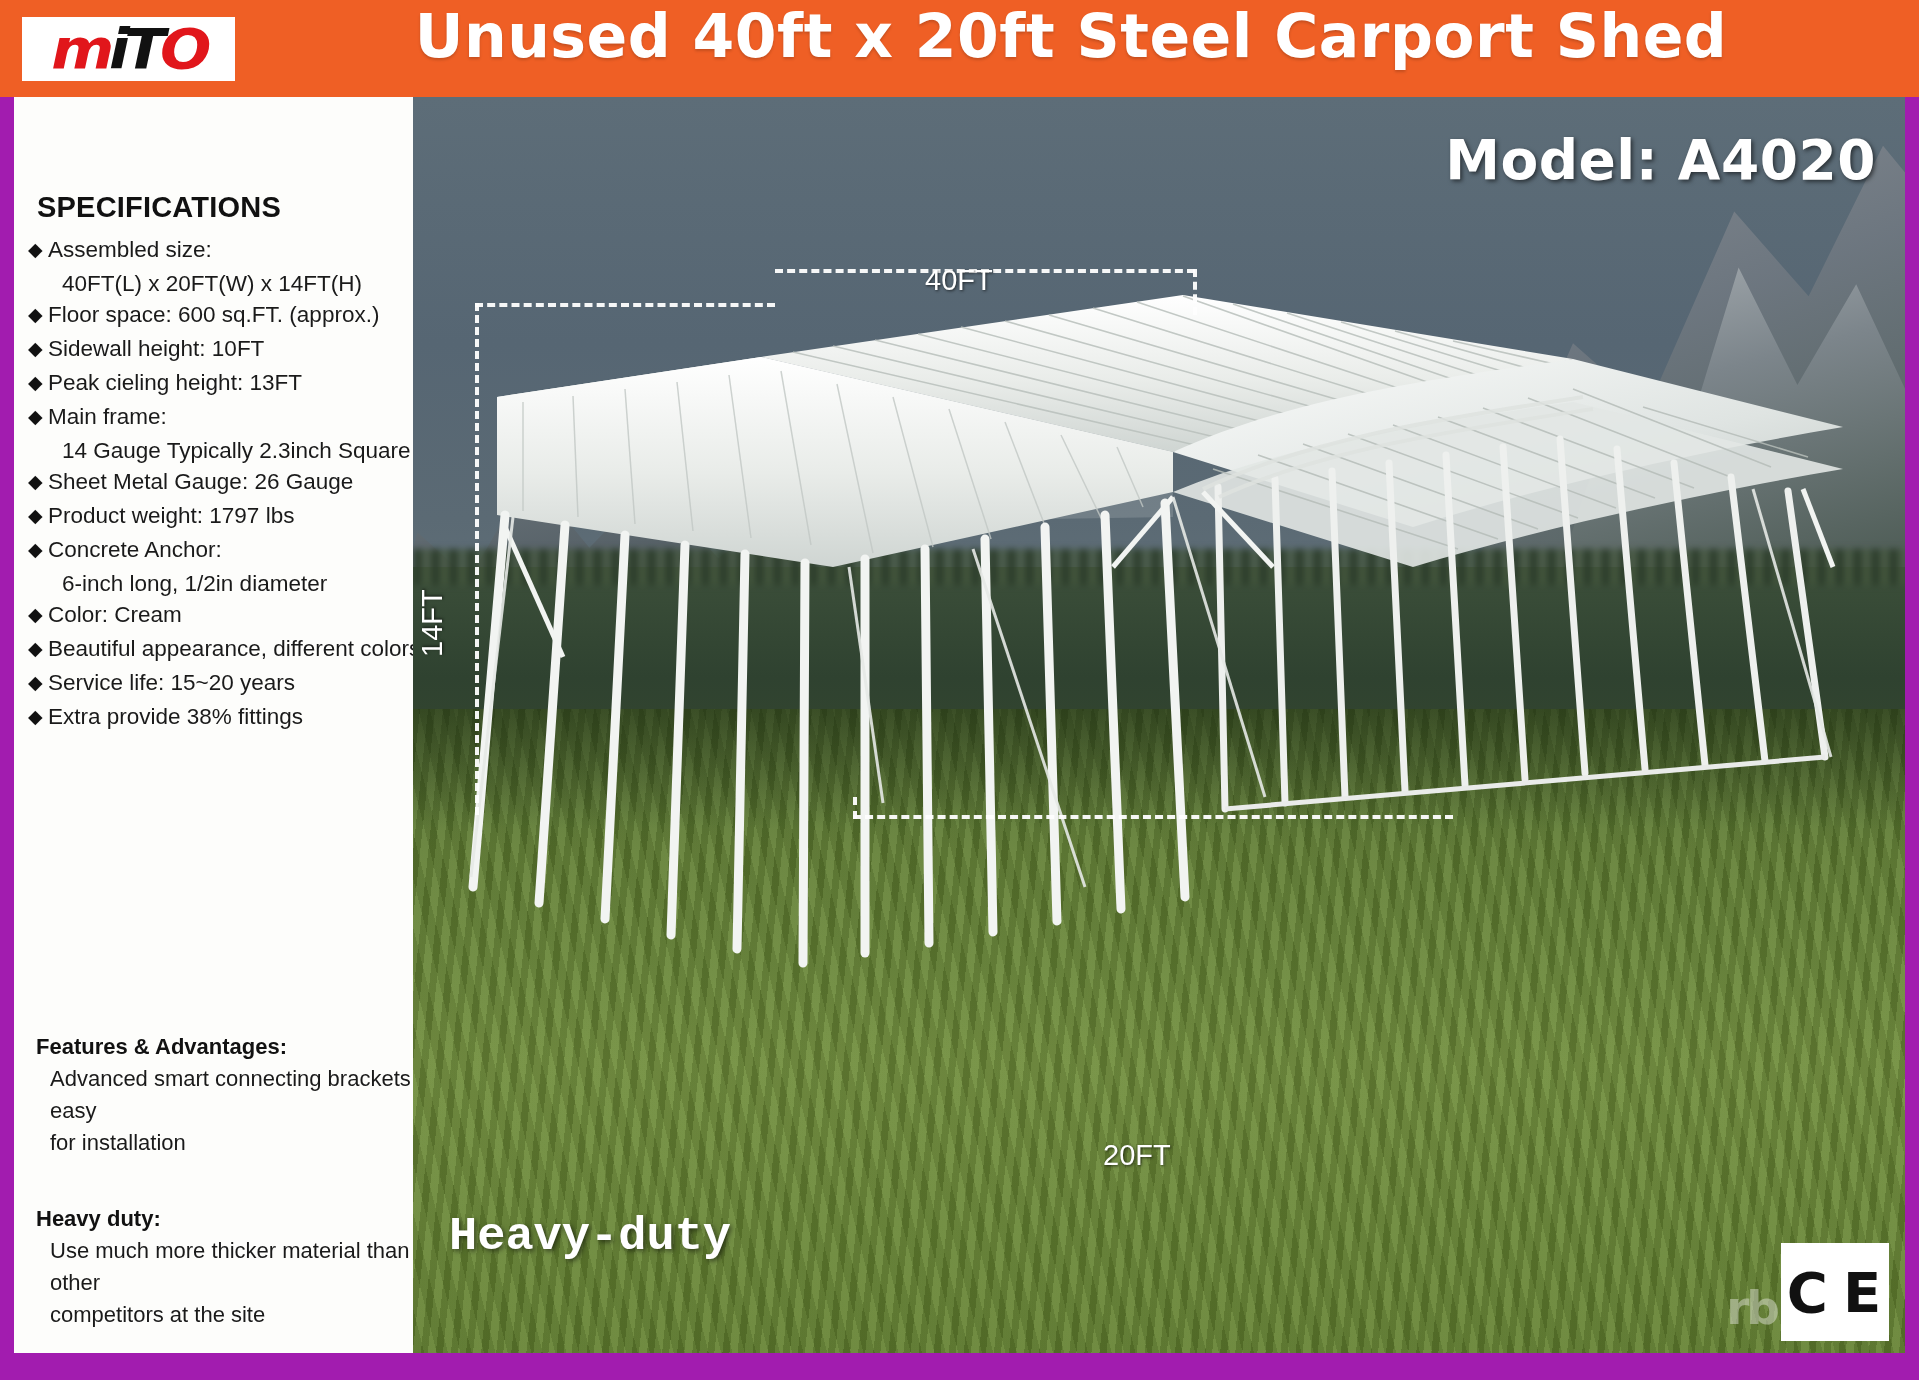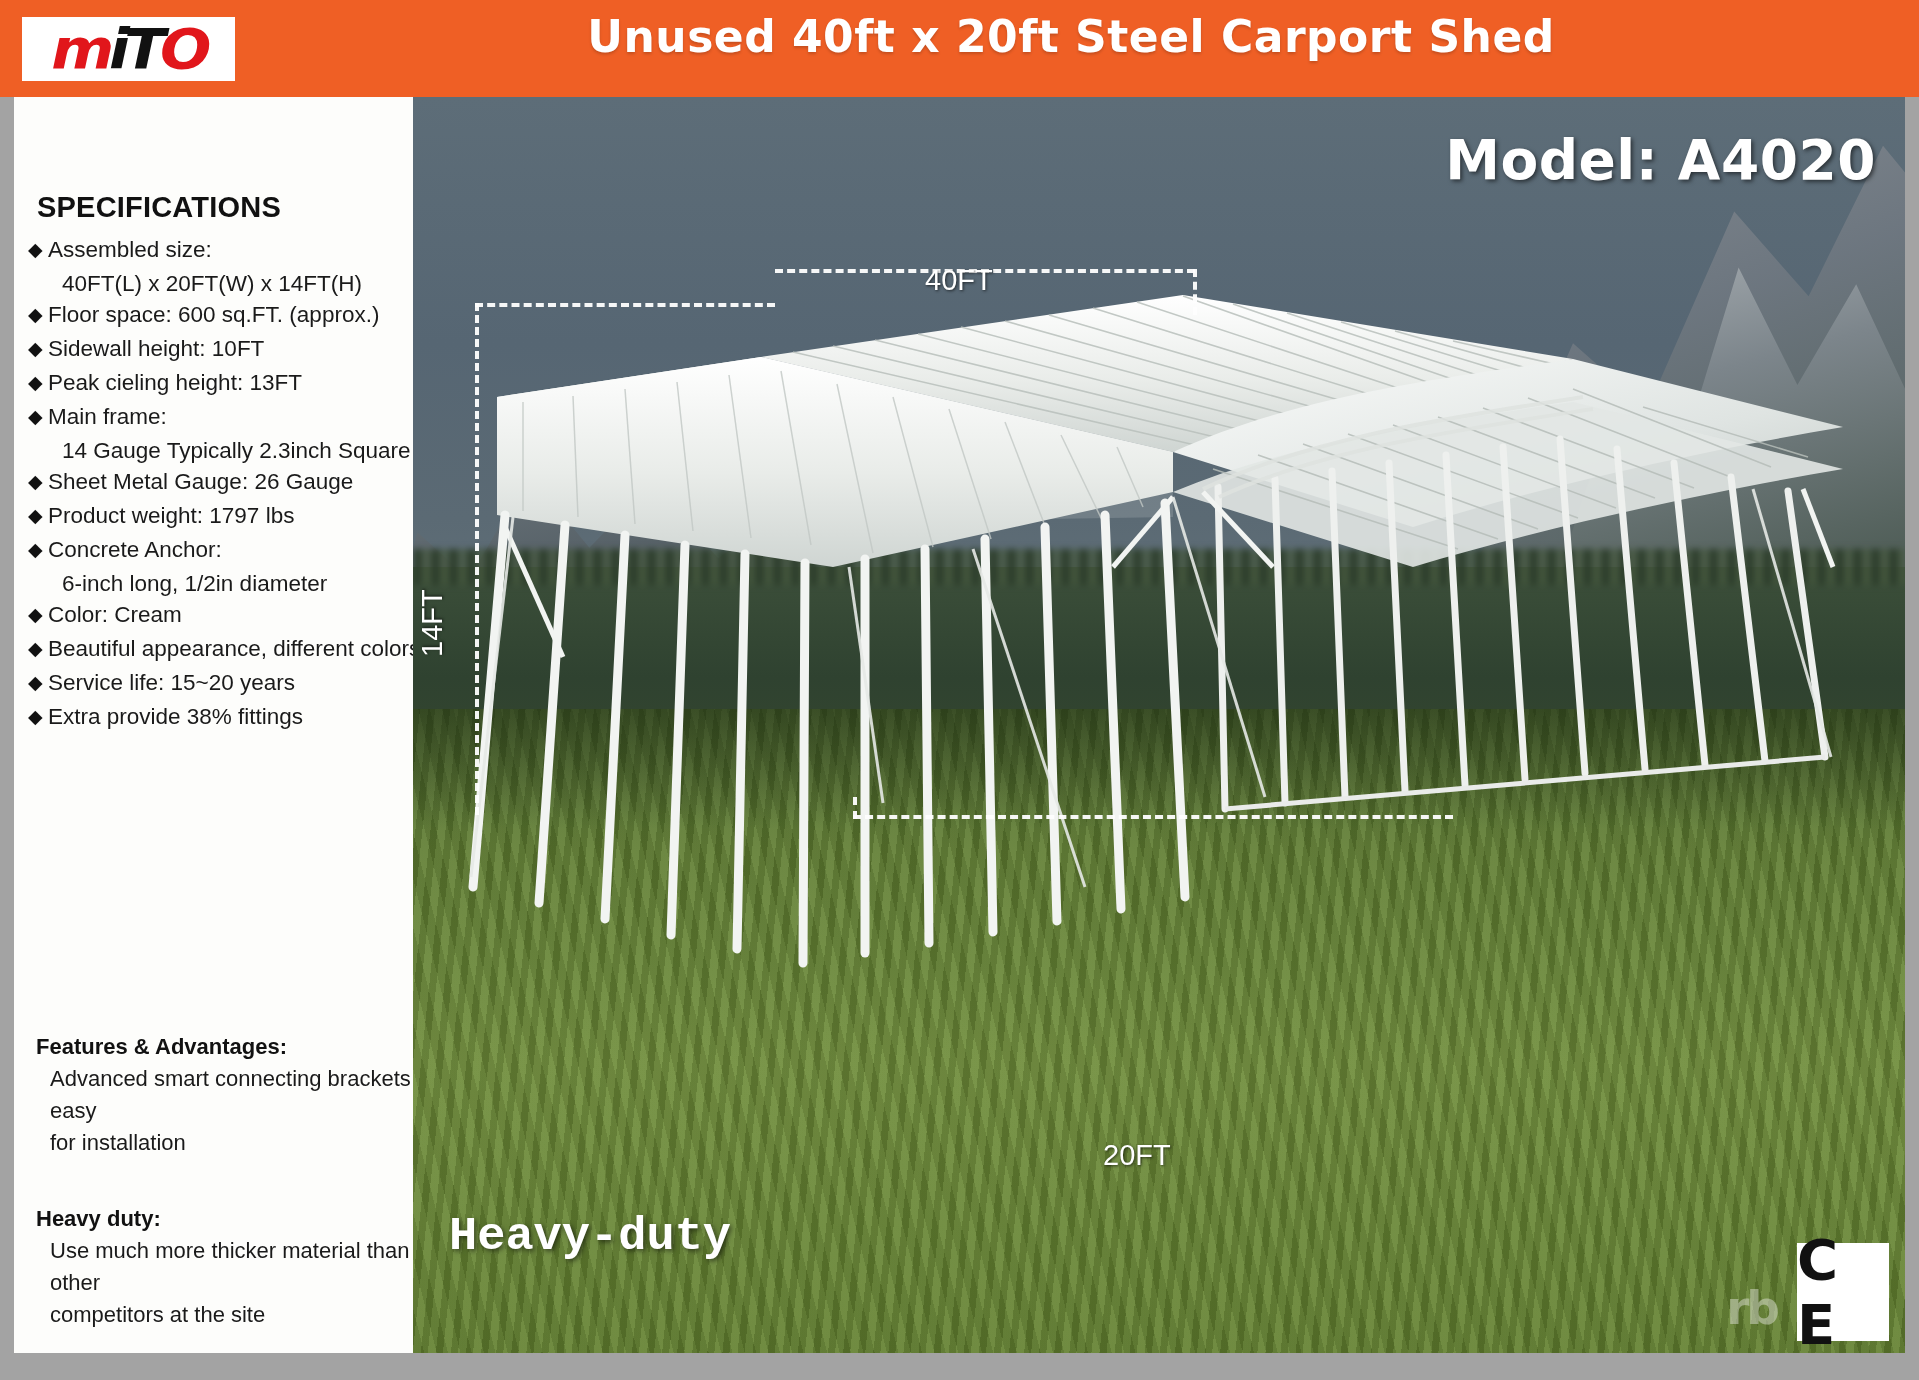--- a/index.html
+++ b/index.html
@@ -7,21 +7,21 @@
     padding: 0;
     background: #ffffff;
   }
   body {
     font-family: "Liberation Sans", sans-serif;
   }
   #poster {
     position: relative;
     width: 1919px;
     height: 1380px;
-    background: #a3a3a3;
+    background: #a21caf;
     overflow: hidden;
   }
 
   
   #header {
     position: absolute;
     left: 0; top: 0;
     width: 1919px;
     height: 97px;
     background: #ef5f25;
@@ -54,21 +54,21 @@
     position: absolute;
     left: 246px; top: 0;
     width: 1650px;
     height: 72px;
     display: flex;
     align-items: center;
     justify-content: center;
     color: #ffffff;
     font-family: "DejaVu Sans", sans-serif;
     font-weight: 700;
-    font-size: 44px;
+    font-size: 60px;
     letter-spacing: 0.5px;
     white-space: nowrap;
     text-shadow: 0 2px 3px rgba(0,0,0,.18);
   }
 
   
   #content {
     position: absolute;
     left: 14px; top: 97px;
     width: 1891px;
@@ -294,21 +294,21 @@
     font-weight: 700;
     font-size: 20px;
     line-height: 22px;
     text-align: right;
   }
 
   
   #ce-mark {
     position: absolute;
     right: 16px; bottom: 12px;
-    width: 92px; height: 98px;
+    width: 108px; height: 98px;
     background: #ffffff;
     display: flex;
     align-items: center;
     justify-content: center;
   }
   #ce-glyph {
     font-family: "DejaVu Sans", sans-serif;
     font-weight: 700;
     font-size: 56px;
     color: #111111;

